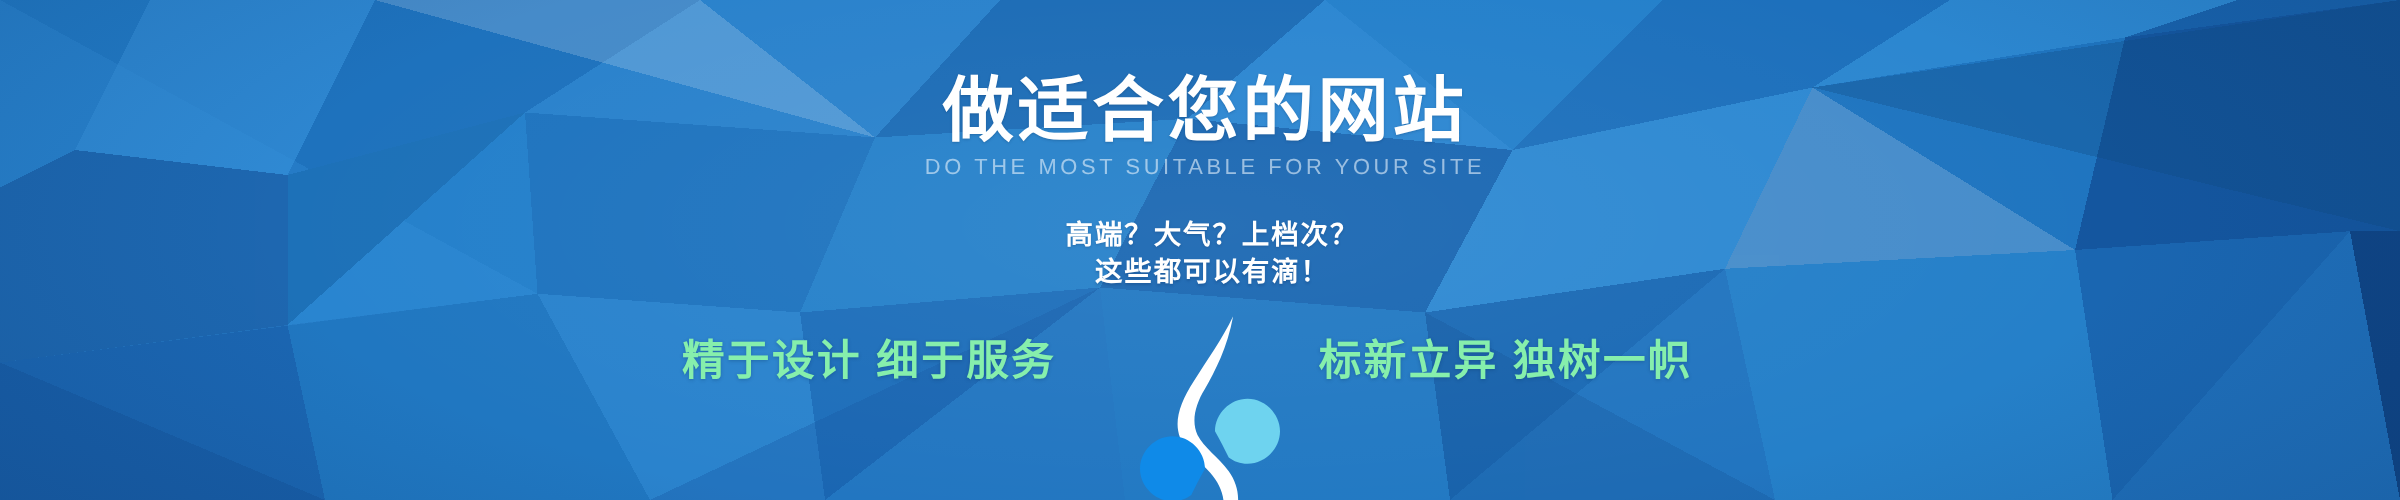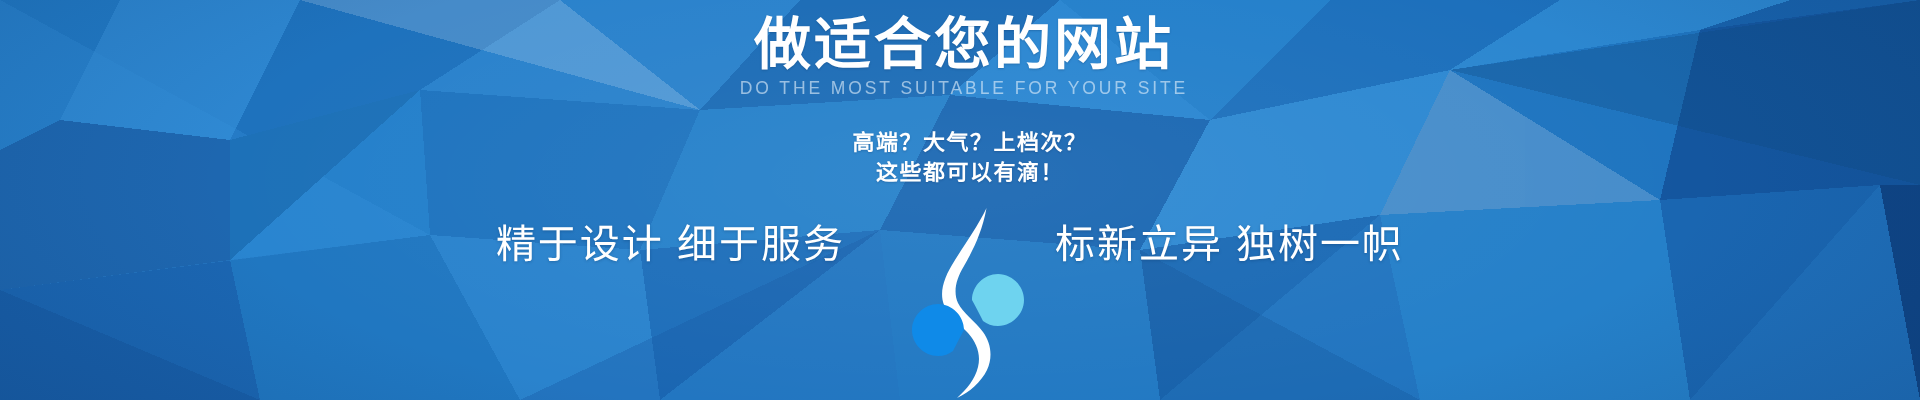--- a/index.html
+++ b/index.html
@@ -37,20 +37,21 @@
         rgba(255,255,255,0.0) 55%,
         rgba(6,40,85,0.22) 100%);
     pointer-events: none;
   }
 
   
   .content {
     position: absolute;
     inset: 0;
     z-index: 5;
+    margin-top: 45px;
   }
 
   .title-block {
     position: absolute;
     left: 0;
     top: 14px;
     width: 1920px;
     text-align: center;
     transform: translateX(4px);
   }
@@ -97,26 +98,27 @@
   .slogan-row {
     position: absolute;
     left: 0;
     top: 222px;
     width: 1920px;
     height: 60px;
   }
   .slogan {
     position: absolute;
     top: 0;
-    font-size: 40px;
+    font-size: 34px;
     line-height: 44px;
-    color: #ffffff;
+    color: #86efac;
     letter-spacing: 2px;
     white-space: nowrap;
     text-shadow: 0 1px 3px rgba(10,45,90,0.3);
+    font-weight: bold;
   }
   .slogan-left  { right: 1075px; text-align: right; }
   .slogan-right { left: 1055px;  text-align: center;  }
 
   
   .logo {
     position: absolute;
     left: 908px;
     top: 206px;
     width: 120px;

